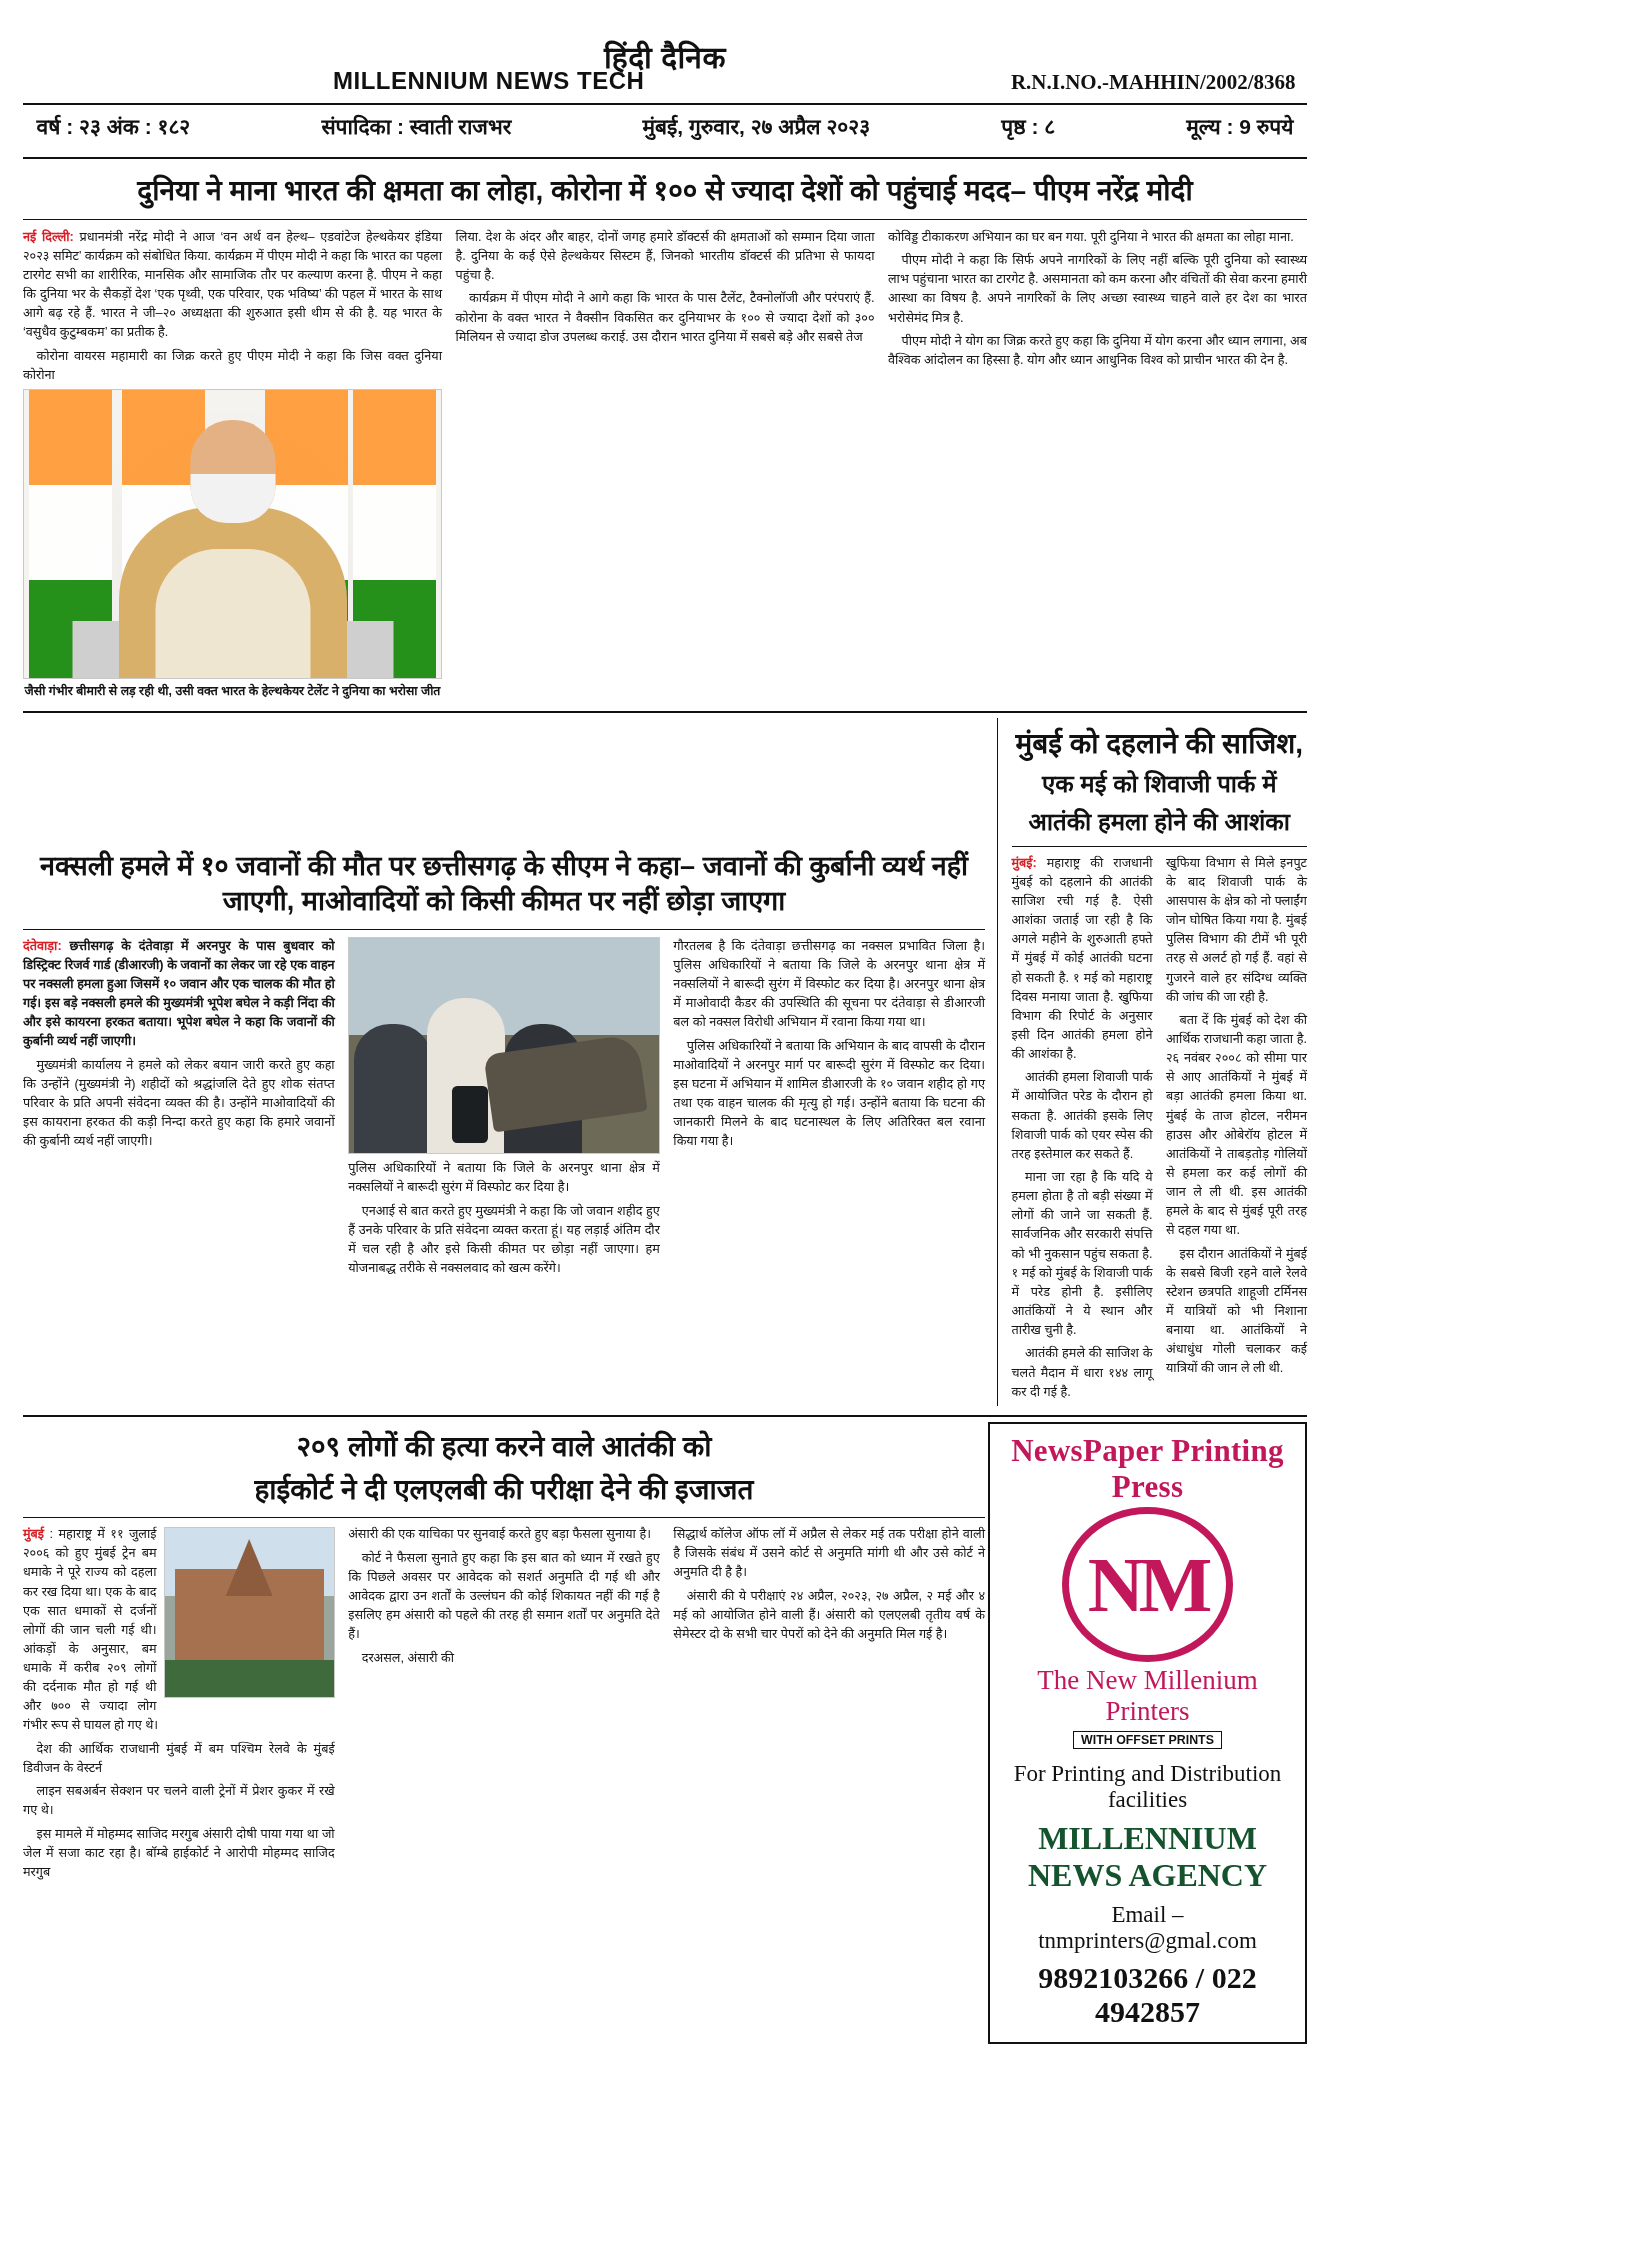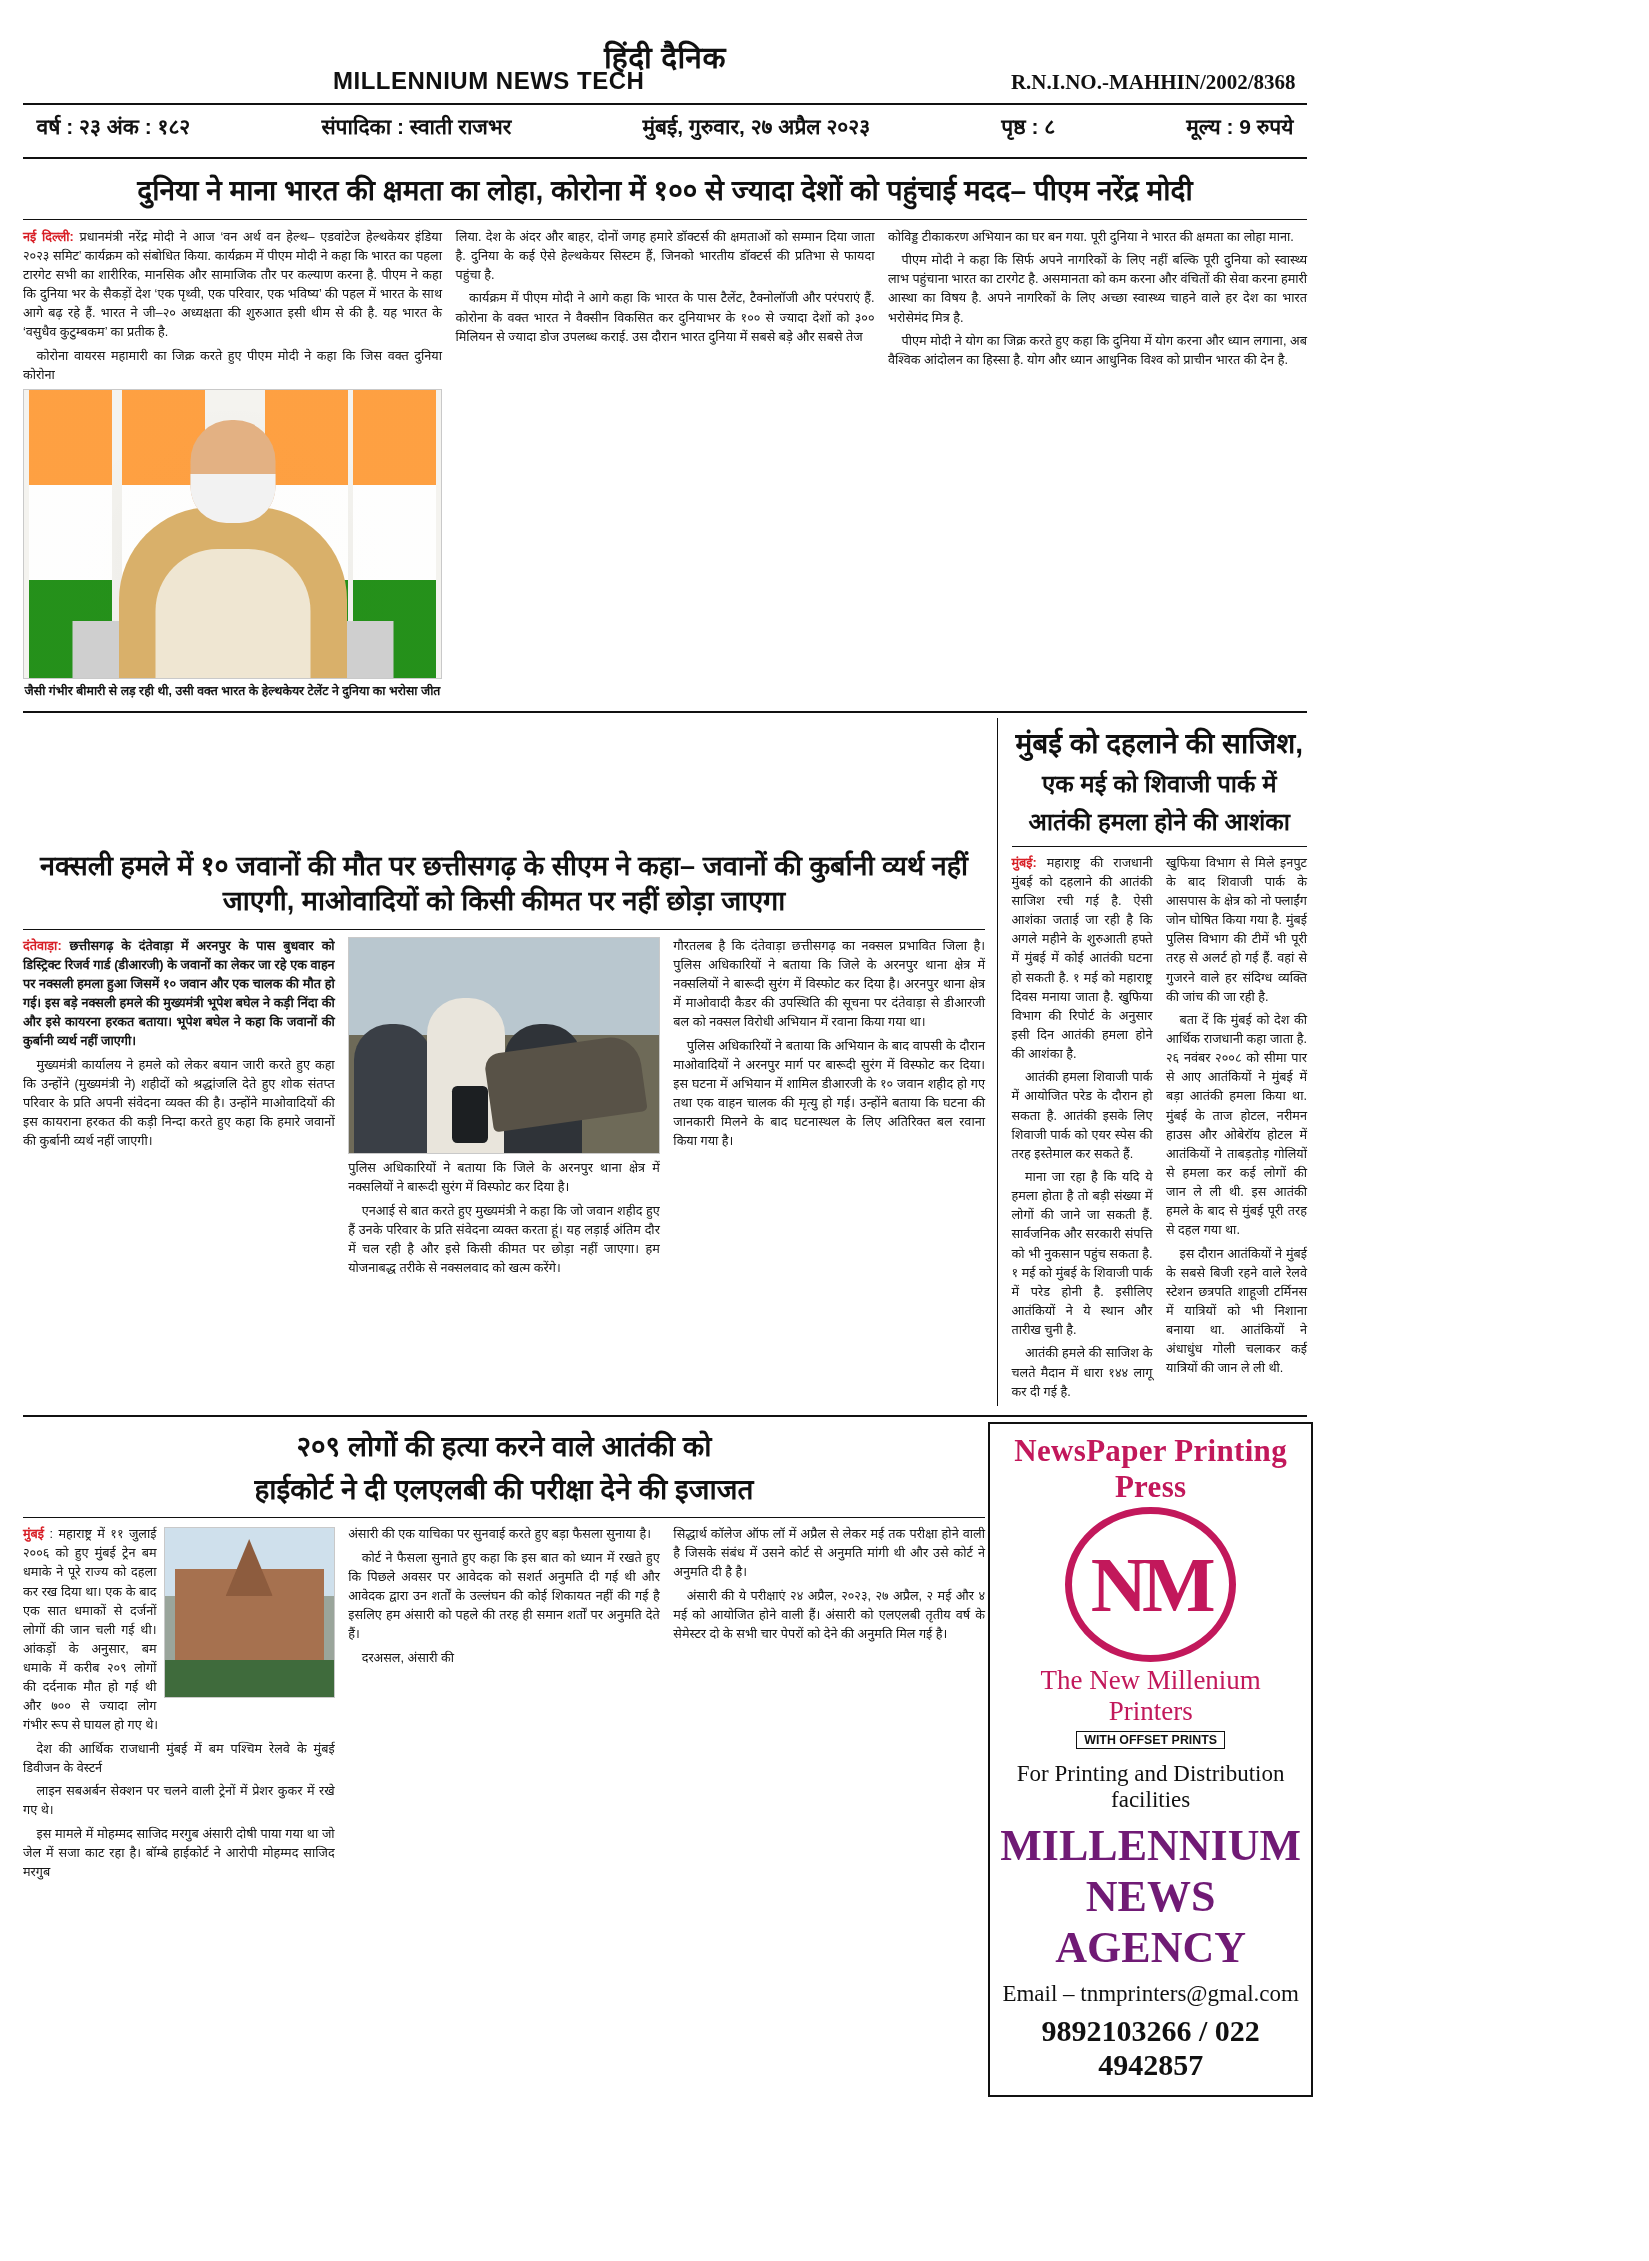--- a/index.html
+++ b/index.html
@@ -291,22 +291,22 @@
   }
   .ad-line {
     font-family: "Liberation Serif", serif;
     font-size: 23px;
     margin-top: 11.4px;
     color: #111;
   }
   .ad-agency {
     font-family: "Liberation Serif", serif;
     font-weight: bold;
-    font-size: 44px;
-    color: #701a75;
+    font-size: 32px;
+    color: #14532d;
     margin-top: 7.2px;
   }
   .ad-email {
     font-family: "Liberation Serif", serif;
     font-size: 23px;
     margin-top: 8.3px;
   }
   .ad-phone {
     font-family: "Liberation Serif", serif;
     font-weight: bold;

